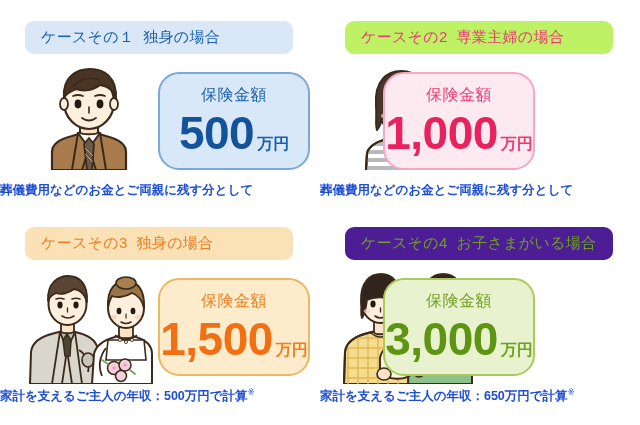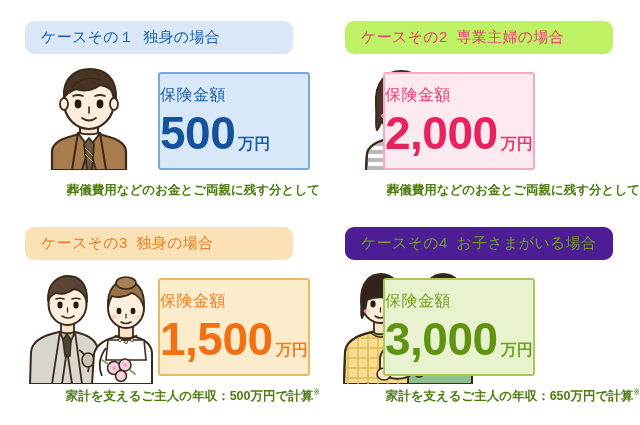--- a/index.html
+++ b/index.html
@@ -34,35 +34,35 @@
   .case-header .num{margin-right:9px;}
 
   
   .art{position:absolute;left:28px;top:66px;width:122px;height:104px;}
   .art svg{display:block;width:122px;height:104px;}
 
   
   .amount-box{
     position:absolute;top:72px;
     width:152px;height:98px;
-    border-radius:3px;
+    border-radius:21px;
     box-sizing:border-box;
     display:flex;flex-direction:column;
-    justify-content:center;
+    align-items:center;justify-content:center;
   }
   .amount-label{font-size:16px;letter-spacing:.5px;line-height:1;margin-bottom:7px;}
   .amount-value{display:flex;align-items:baseline;line-height:1;}
   .amount-num{font-size:46px;font-weight:700;letter-spacing:-0.5px;}
   .amount-unit{font-size:16px;font-weight:700;margin-left:3px;}
 
   
   .caption{
     position:absolute;left:0;top:182px;width:320px;
-    text-align:right;
-    font-size:12.5px;font-weight:700;color:#4d7c0f;
+    text-align:left;
+    font-size:12.5px;font-weight:700;color:#1d4ed8;
     white-space:nowrap;
   }
   .caption sup{font-size:8px;vertical-align:super;font-weight:400;}
 
   
   
   .c1 .case-header{background:#d9e7f7;}
   .c1 .case-header .ttl{color:#1b60ab;}
   .c1 .amount-box{left:158px;background:#d9e8f9;border:2px solid #7aa8d8;}
   .c1 .amount-label,.c1 .amount-num,.c1 .amount-unit{color:#1b5faa;}
@@ -194,21 +194,21 @@
         <path d="M55 55 Q61 59 67 55" fill="none" stroke="#3a2a1a" stroke-width="1.7" stroke-linecap="round"></path>
 
         <ellipse cx="45" cy="50" rx="4" ry="2.4" fill="#f6c9c2" opacity=".75"></ellipse>
         <ellipse cx="77" cy="50" rx="4" ry="2.4" fill="#f6c9c2" opacity=".75"></ellipse>
       </svg>
     </div>
 
     <div class="amount-box">
       <div class="amount-label">保険金額</div>
       <div class="amount-value">
-        <span class="amount-num">2,000</span>
+        <span class="amount-num">1,000</span>
         <span class="amount-unit">万円</span>
       </div>
     </div>
 
     <div class="caption"><span>葬儀費用などのお金とご両親に残す分として</span><sup></sup></div>
   </div>
 
   <div class="case c3">
     <div class="case-header">
       <span class="ttl"><span class="num">ケースその3</span><span>独身の場合</span></span>

